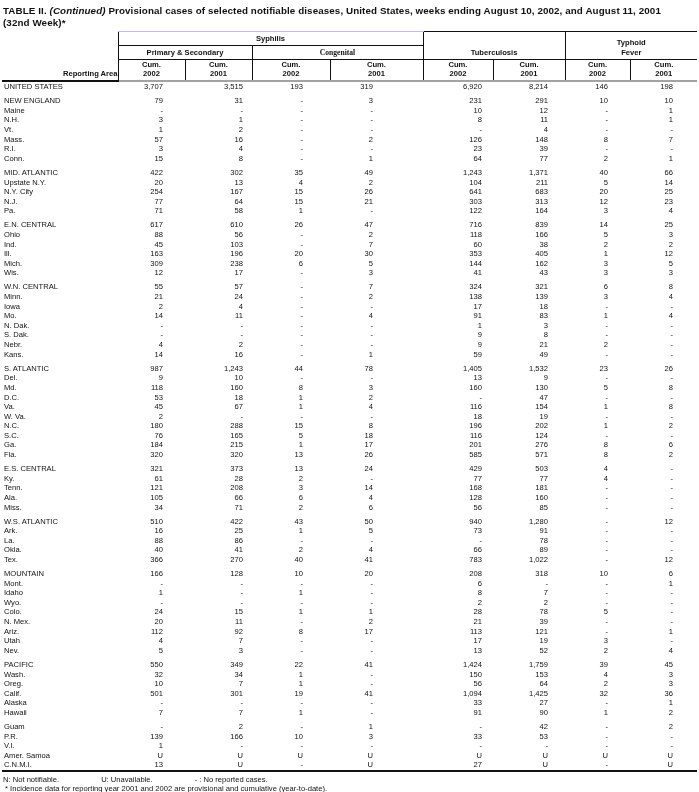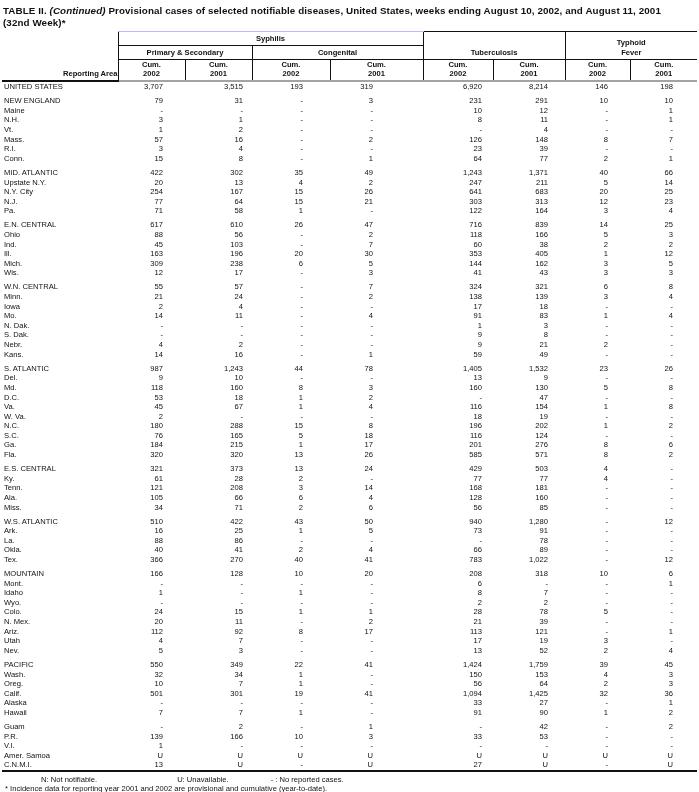--- a/index.html
+++ b/index.html
@@ -22,42 +22,42 @@
   col.c0{width:67px;}col.c1{width:67px;}col.c2{width:78px;}col.c3{width:93px;}
   col.c4{width:70px;}col.c5{width:72px;}col.c6{width:65px;}col.c7{width:67px;}
   th{font-weight:bold;font-size:7.6px;line-height:9px;padding:0;}
   th.area-h{
     text-align:right;vertical-align:bottom;padding:0 0 2px 2px;
     border-bottom:2px solid #111;
   }
   th.g{text-align:center;vertical-align:bottom;padding:2px 0 2px 0;}
   th.syph{border-top:1px solid #c4b5fd;border-left:1px solid #111;border-bottom:1px solid #111;}
   th.ps{border-bottom:1px solid #111;border-left:1px solid #111;}
-  th.cong{border-bottom:1px solid #111;border-left:1px solid #111;}
+  th.cong{border-bottom:1px solid #111;border-left:1px solid #111;font-family:Liberation Serif, serif;}
   th.tbh{border-top:1px solid #111;border-left:1px solid #111;border-bottom:1px solid #111;margin-left:16px;}
   th.typ{border-top:1px solid #111;border-left:1px solid #111;border-bottom:1px solid #111;line-height:9.5px;}
   th.cum{
     text-align:center;vertical-align:middle;padding:1px 0 2px 0;
     border-left:1px solid #111;border-bottom:2px solid #a3a3a3;line-height:8.6px;
   }
   td{font-size:7.6px;line-height:9.6px;height:9.6px;padding:0;white-space:nowrap;}
   td.area{text-align:left;padding-left:2px;}
   td.num{text-align:right;}
   td.num.v0{padding-right:22px;}
   td.num.v1{padding-right:9px;}
   td.num.v2{padding-right:27px;}
   td.num.v3{padding-right:50px;}
   td.num.v4{padding-right:11px;}
   td.num.v5{padding-right:17px;}
   td.num.v6{padding-right:22px;}
   td.num.v7{padding-right:24px;}
   tr.gap td{height:4.5px;line-height:4.5px;}
   tbody tr:last-child td{border-bottom:2px solid #111;}
   .footnotes{font-size:7.6px;line-height:9.5px;padding:3px 0 0 3px;}
-  .footnotes .seg{margin-right:42px;margin-left:38px;}
+  .footnotes .seg{margin-right:42px;}
   .footnotes .note{padding-left:2px;}
 </style>
 </head>
 <body>
 
 <div class="page">
 
   <div class="title">
     <span>TABLE II.</span>
     <i>(Continued)</i>
@@ -228,21 +228,21 @@
           <td class="num v5">1,371</td>
           <td class="num v6">40</td>
           <td class="num v7">66</td>
         </tr>
         <tr>
           <td class="area">Upstate N.Y.</td>
           <td class="num v0">20</td>
           <td class="num v1">13</td>
           <td class="num v2">4</td>
           <td class="num v3">2</td>
-          <td class="num v4">247</td>
+          <td class="num v4">104</td>
           <td class="num v5">211</td>
           <td class="num v6">5</td>
           <td class="num v7">14</td>
         </tr>
         <tr>
           <td class="area">N.Y. City</td>
           <td class="num v0">254</td>
           <td class="num v1">167</td>
           <td class="num v2">15</td>
           <td class="num v3">26</td>

